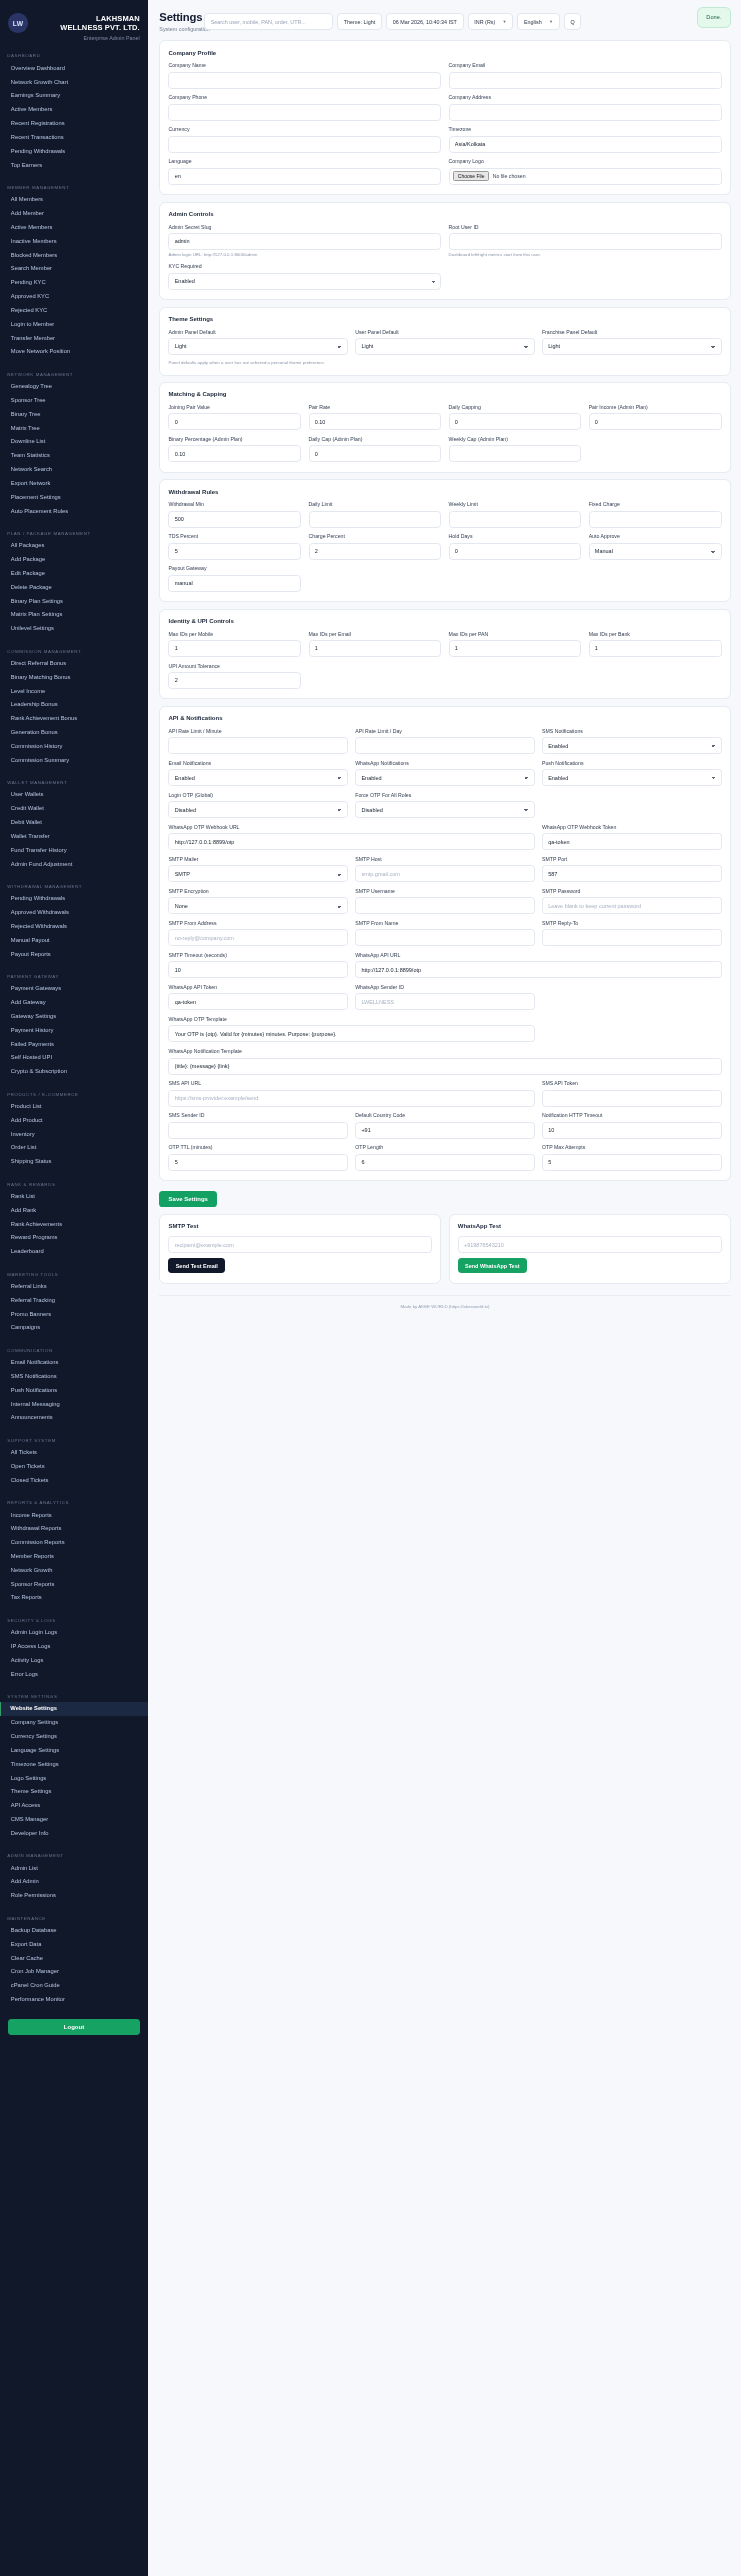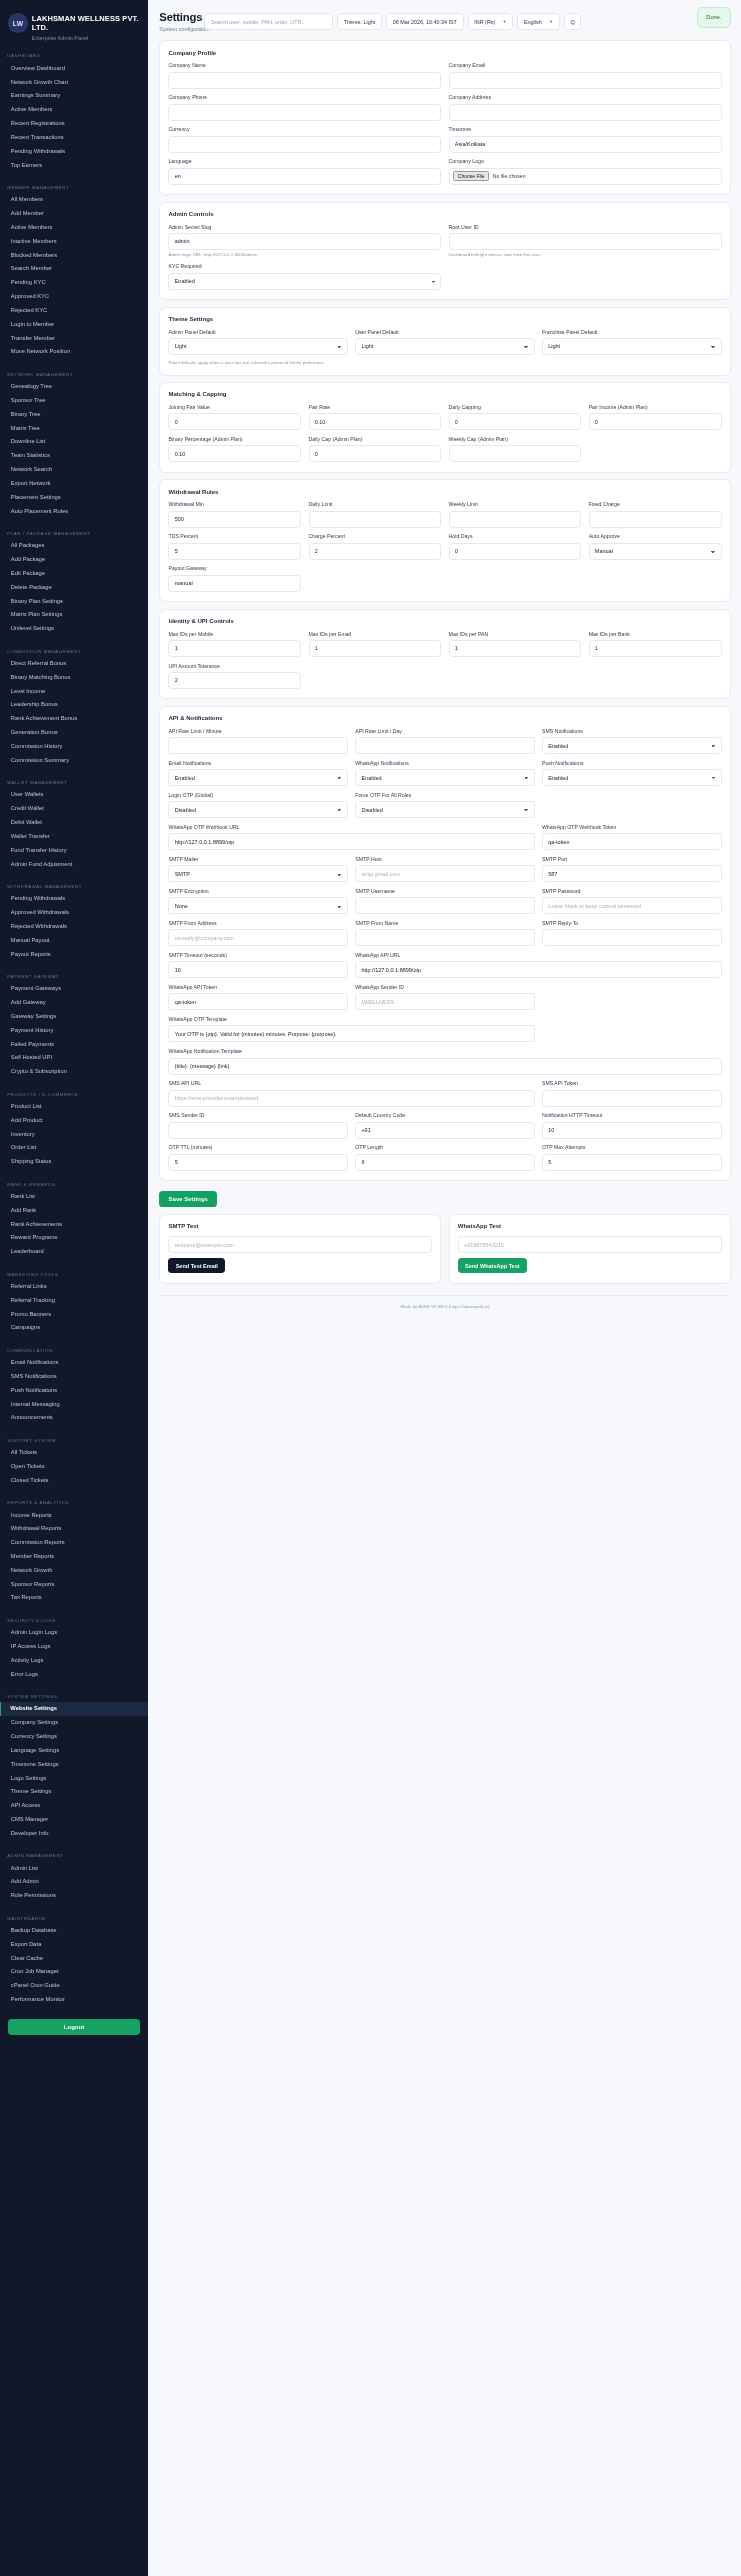--- a/index.html
+++ b/index.html
@@ -13,21 +13,21 @@
   .app { display: flex; width: 742px; min-height: 2636px; align-items: stretch; }
 
   
   .sidebar {
     width: 148px;
     flex: 0 0 148px;
     background: #101829;
     padding: 11.3px 0 14.4px;
     position: relative;
   }
-  .brand { display: flex; gap: 4px; padding: 2.1px 8.2px 0 8.2px; align-items: flex-start; }
+  .brand { display: flex; gap: 24px; padding: 2.1px 8.2px 0 8.2px; align-items: flex-start; text-align: right; }
   .brand-logo {
     width: 19.6px; height: 19.6px; flex: 0 0 19.6px;
     border-radius: 50%;
     background: #2a3566;
     color: #dbe4ff;
     font-size: 6.7px; font-weight: bold;
     display: flex; align-items: center; justify-content: center;
     letter-spacing: 0.3px;
   }
   .brand-text { padding-top: 0.5px; }

